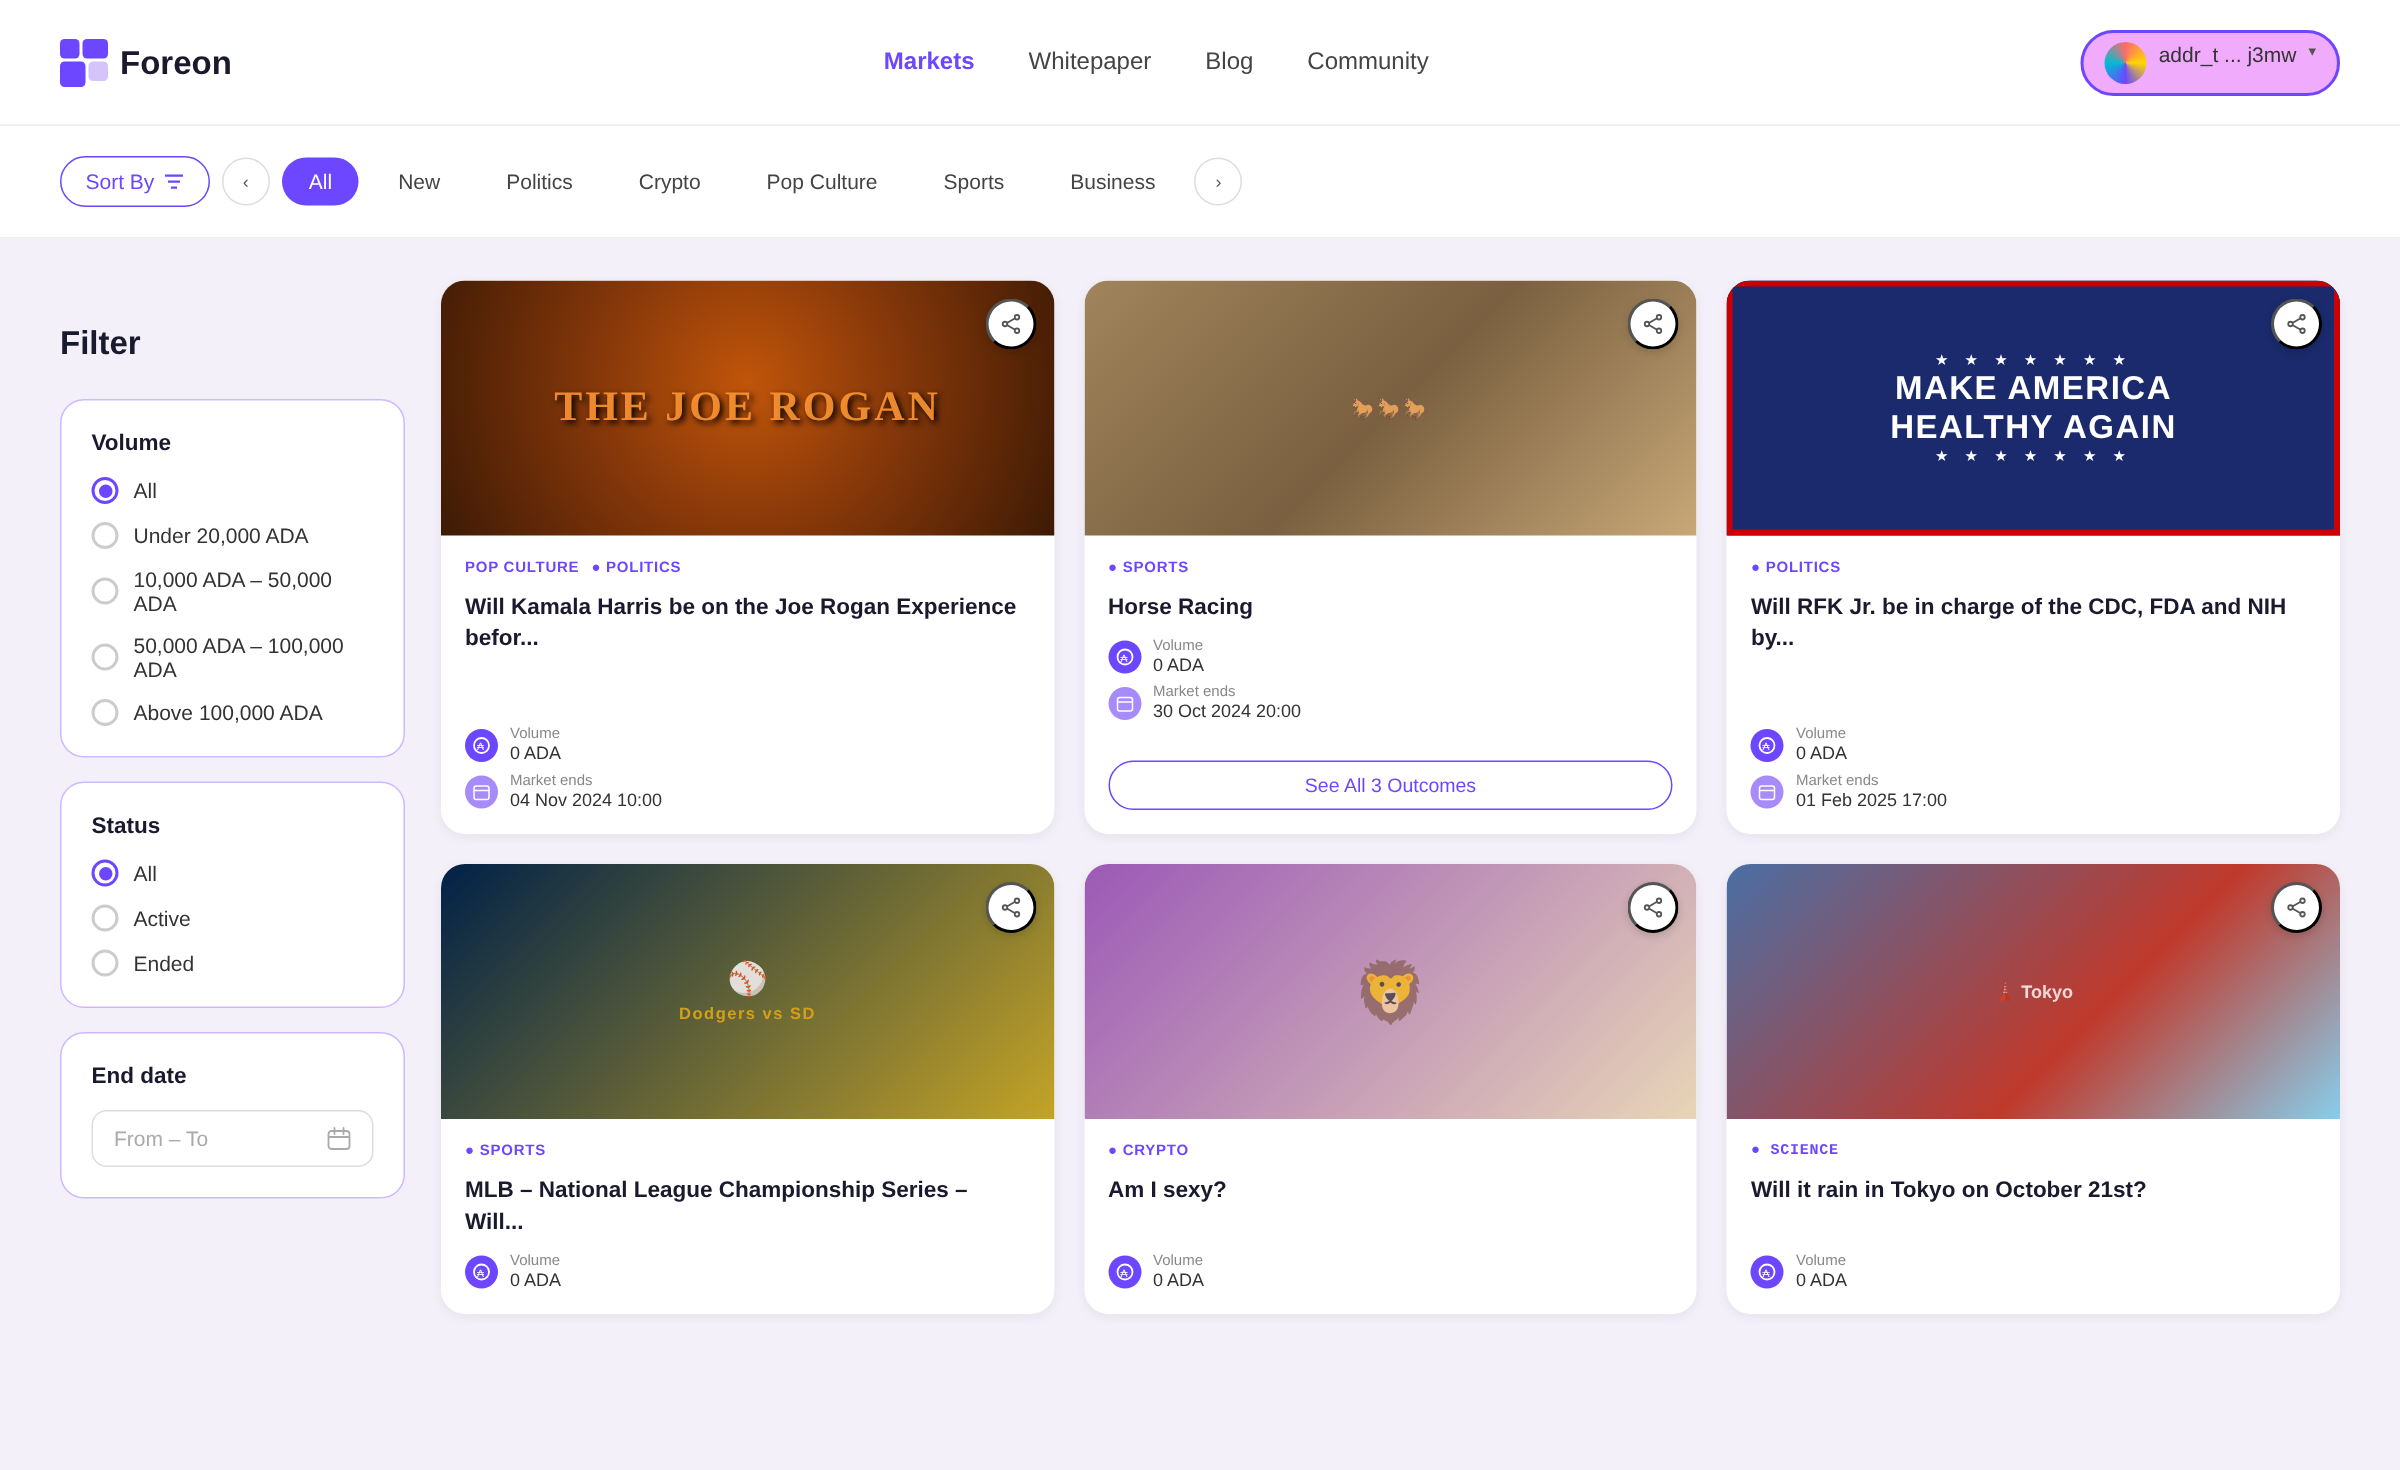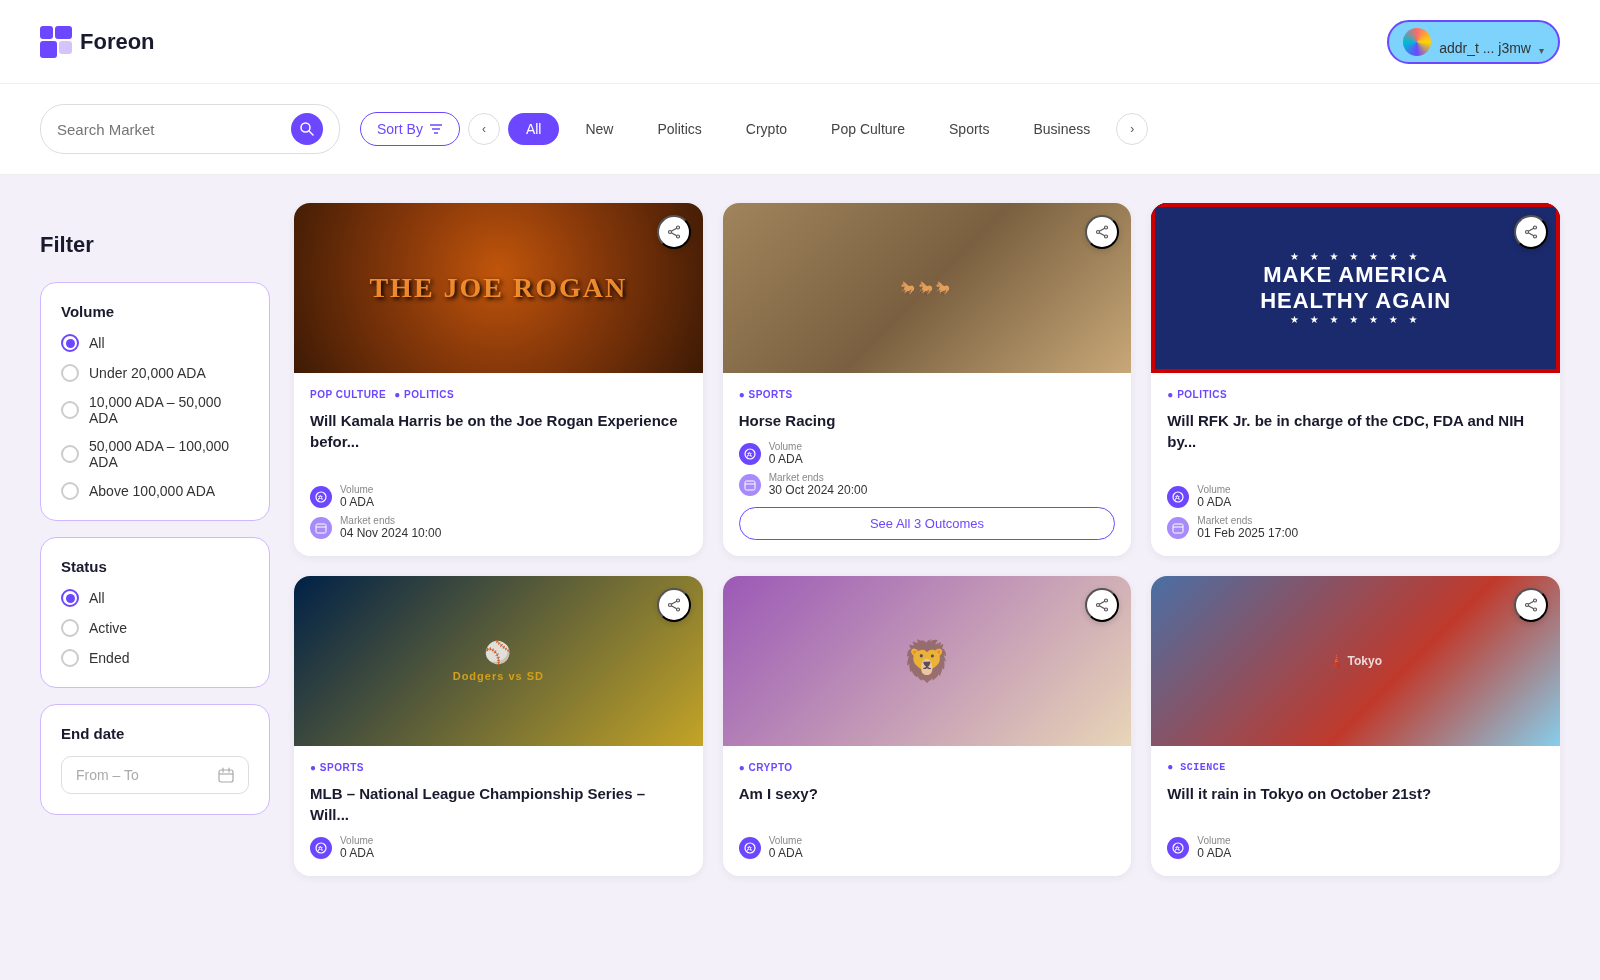--- a/index.html
+++ b/index.html
@@ -15,23 +15,23 @@
       padding: 0 40px;
       border-bottom: 1px solid #eee;
     }
     .logo-area { display: flex; align-items: center; gap: 8px; }
     .logo-icon { width: 32px; height: 32px; }
     .logo-text { font-size: 22px; font-weight: 700; color: #1a1a2e; }
     .nav { display: flex; align-items: center; gap: 36px; }
     .nav-item { font-size: 16px; color: #444; cursor: pointer; text-decoration: none; }
     .nav-item.active { color: #6c47ff; font-weight: 600; }
     .user-btn {
-      display: flex; align-items: flex-end; gap: 8px;
+      display: flex; align-items: flex-start; gap: 8px;
       border: 2px solid #6c47ff; border-radius: 24px;
-      padding: 6px 14px; cursor: pointer; background: #7dd3fc;
+      padding: 6px 14px; cursor: pointer; background: #f0abfc;
     }
     .user-avatar { width: 28px; height: 28px; border-radius: 50%; background: conic-gradient(from 0deg, #ff6b6b, #ffd700, #6c47ff, #00bcd4, #ff6b6b); }
     .user-addr { font-size: 14px; color: #333; }
     .chevron-down { font-size: 10px; color: #555; }
 
     
     .search-filter-bar {
       background: white;
       padding: 20px 40px;
       display: flex;
@@ -132,21 +132,21 @@
       width: 22px; height: 22px; border-radius: 50%; background: #6c47ff;
       display: flex; align-items: center; justify-content: center;
       flex-shrink: 0;
     }
     .meta-icon svg { width: 12px; height: 12px; fill: white; }
     .meta-label { font-size: 10px; color: #888; }
     .meta-value { font-size: 12px; color: #333; font-weight: 500; }
     .outcomes-btn {
       border: 1.5px solid #6c47ff; background: white; color: #6c47ff;
       border-radius: 24px; padding: 8px 16px; font-size: 13px; font-weight: 500;
-      cursor: pointer; text-align: center; margin-top: 0;
+      cursor: pointer; text-align: center; margin-top: 16px;
     }
 
     
     .img-joe { background: radial-gradient(circle at 50% 40%, #c0550a 0%, #8b3a0a 40%, #3d1a05 100%); position: relative; }
     .img-horse { background: linear-gradient(135deg, #a0845c 0%, #7a6040 50%, #c8a878 100%); }
     .img-rfk { background: linear-gradient(135deg, #1a2a6c 0%, #1a3a7c 100%); }
     .img-dodgers { background: linear-gradient(135deg, #002147 0%, #c4a427 100%); }
     .img-sexy { background: linear-gradient(135deg, #9b59b6 0%, #e8d5b7 100%); }
     .img-tokyo { background: linear-gradient(135deg, #4a6fa5 0%, #c0392b 60%, #87ceeb 100%); }
 
@@ -169,37 +169,34 @@
 <header class="header">
   <div class="logo-area">
     <svg class="logo-icon" viewBox="0 0 32 32">
       <rect x="0" y="0" width="13" height="13" rx="3" fill="#6c47ff"></rect>
       <rect x="15" y="0" width="17" height="13" rx="3" fill="#6c47ff"></rect>
       <rect x="0" y="15" width="17" height="17" rx="3" fill="#6c47ff"></rect>
       <rect x="19" y="15" width="13" height="13" rx="3" fill="#a78bfa" opacity="0.5"></rect>
     </svg>
     <span class="logo-text">Foreon</span>
   </div>
+  <nav class="nav">
+    <a class="nav-item active">Markets</a>
+    <a class="nav-item">Whitepaper</a>
+    <a class="nav-item">Blog</a>
+    <a class="nav-item">Community</a>
+  </nav>
   <button class="user-btn">
     <div class="user-avatar"></div>
     <span class="user-addr">addr_t ... j3mw</span>
     <span class="chevron-down">▾</span>
   </button>
 </header>
 
 <div class="search-filter-bar">
-  <div class="search-box">
-    <input type="text" placeholder="Search Market" style="">
-    <button class="search-btn">
-      <svg viewBox="0 0 16 16" width="16" height="16" fill="white">
-        <circle cx="6.5" cy="6.5" r="4.5" stroke="white" stroke-width="1.5" fill="none"></circle>
-        <line x1="10" y1="10" x2="14" y2="14" stroke="white" stroke-width="1.5" stroke-linecap="round"></line>
-      </svg>
-    </button>
-  </div>
   <div class="categories-bar">
     <button class="sort-btn">
       <span>Sort By</span>
       <svg width="14" height="14" viewBox="0 0 14 14" fill="#6c47ff">
         <line x1="1" y1="3" x2="13" y2="3" stroke="#6c47ff" stroke-width="1.5"></line>
         <line x1="3" y1="7" x2="11" y2="7" stroke="#6c47ff" stroke-width="1.5"></line>
         <line x1="5" y1="11" x2="9" y2="11" stroke="#6c47ff" stroke-width="1.5"></line>
       </svg>
     </button>
     <button class="nav-arrow">‹</button>

